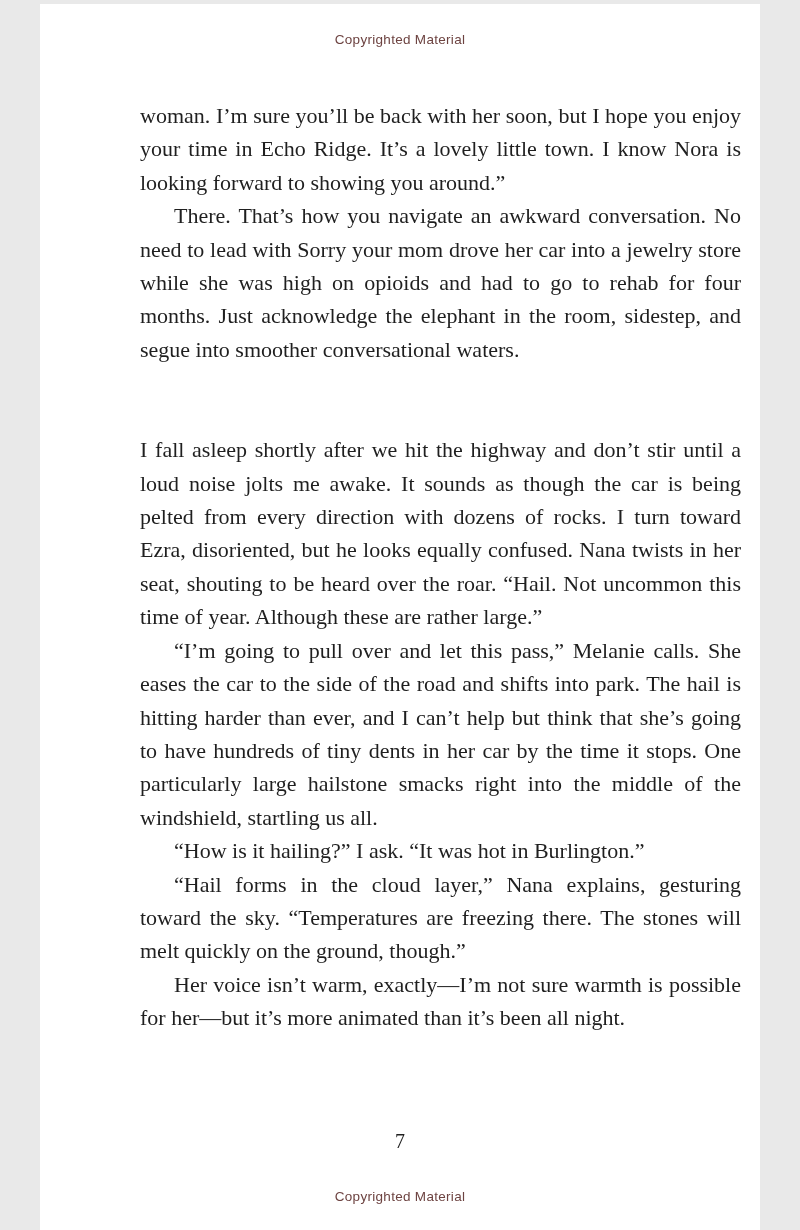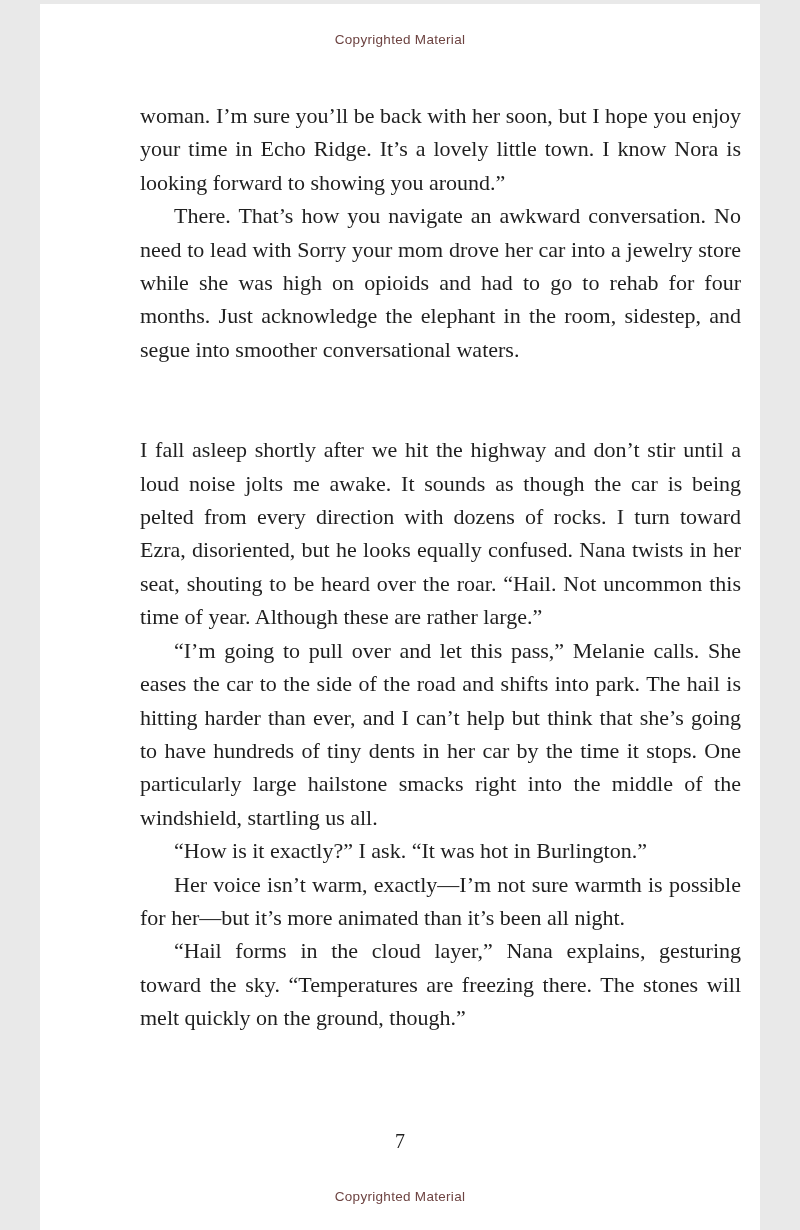--- a/index.html
+++ b/index.html
@@ -63,25 +63,25 @@
 
     <p class="para indent"><span>There. </span><span class="em">That’s</span><span> how you navigate an awkward conversation. No need to lead with </span><span class="em">Sorry your mom drove her car into a jewelry store while she was high on opioids and had to go to rehab for four months.</span><span> Just acknowledge the elephant in the room, sidestep, and segue into smoother conversational waters.</span></p>
 
 
     <div class="section-break"></div>
 
     <p class="para"><span>I fall asleep shortly after we hit the highway and don’t stir until a loud noise jolts me awake. It sounds as though the car is being pelted from every direction with dozens of rocks. I turn toward Ezra, disoriented, but he looks equally confused. Nana twists in her seat, shouting to be heard over the roar. “Hail. Not uncommon this time of year. Although these are rather large.”</span></p>
 
     <p class="para indent"><span>“I’m going to pull over and let this pass,” Melanie calls. She eases the car to the side of the road and shifts into park. The hail is hitting harder than ever, and I can’t help but think that she’s going to have hundreds of tiny dents in her car by the time it stops. One particularly large hailstone smacks right into the middle of the windshield, startling us all.</span></p>
 
-    <p class="para indent"><span>“How is it </span><span class="em">exactly</span><span>?” I ask. “It was hot in Burlington.”</span></p>
+    <p class="para indent"><span>“How is it </span><span class="em">hailing</span><span>?” I ask. “It was hot in Burlington.”</span></p>
+
+    <p class="para indent"><span>“Hail forms in the cloud layer,” Nana explains, gesturing toward the sky. “Temperatures are freezing there. The stones will melt quickly on the ground, though.”</span></p>
 
     <p class="para indent"><span>Her voice isn’t warm, exactly—I’m not sure warmth is possible for her—but it’s more animated than it’s been all night.</span></p>
-
-    <p class="para indent"><span>“Hail forms in the cloud layer,” Nana explains, gesturing toward the sky. “Temperatures are freezing there. The stones will melt quickly on the ground, though.”</span></p>
 
   </div>
 
   <div class="page-number">7</div>
 
   <div class="copyright bottom">Copyrighted Material</div>
 
 </div>
 
 </body></html>

